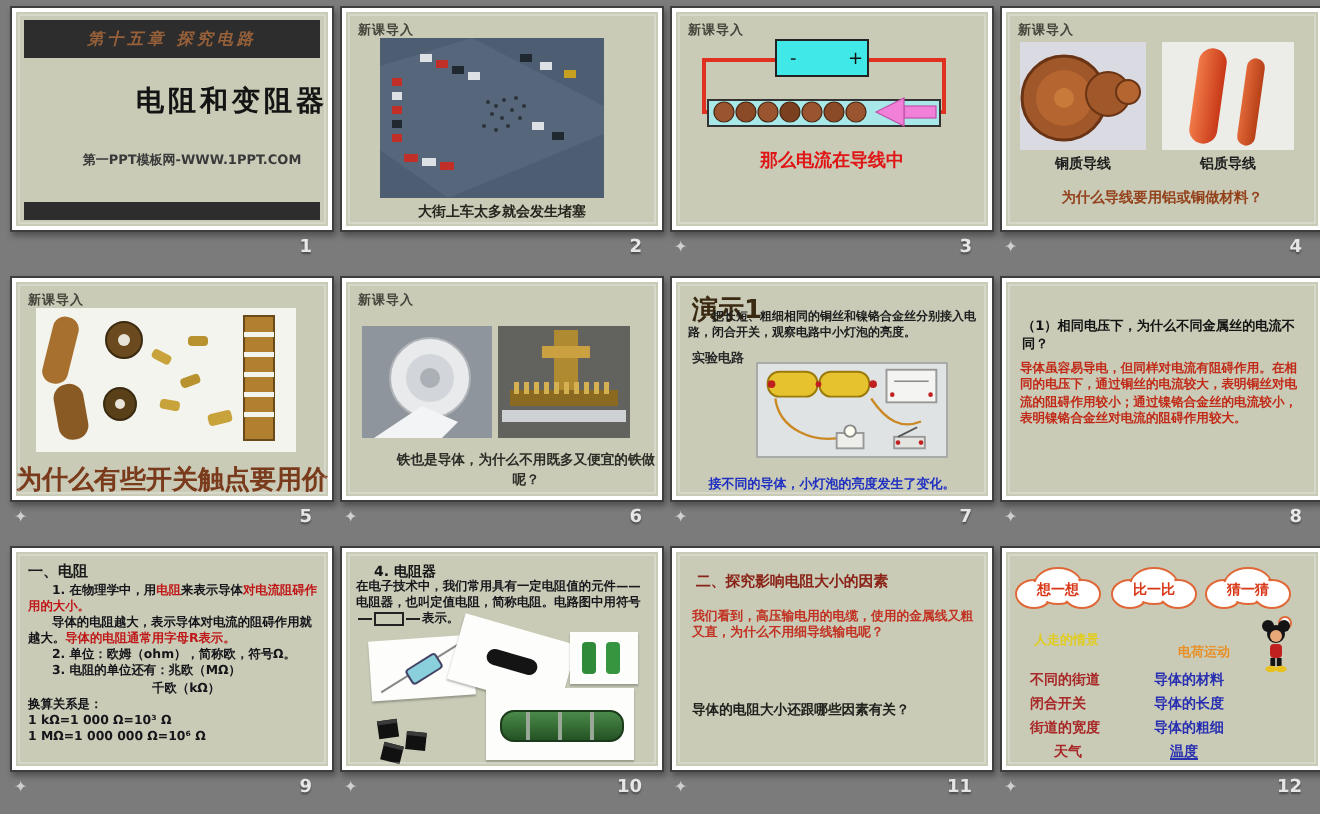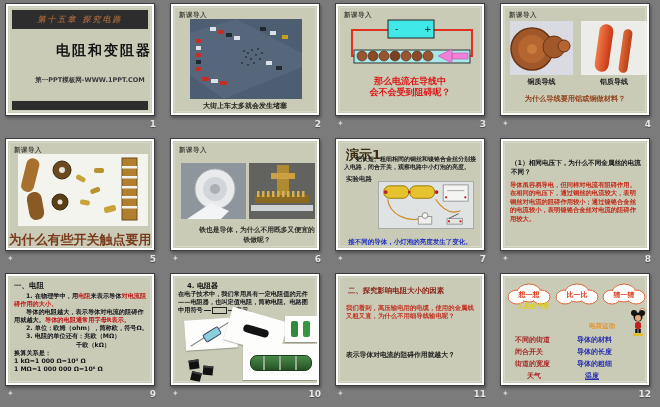--- a/index.html
+++ b/index.html
@@ -1,19 +1,19 @@
 <!DOCTYPE html>
 <html><head>
 <meta charset="utf-8">
 <style>
   html,body{margin:0;padding:0;}
   body{width:660px;height:407px;background:#7b7b7b;font-family:"DejaVu Sans",sans-serif;overflow:hidden;position:relative;}
   .grid{display:grid;grid-template-columns:repeat(4,165px);grid-template-rows:135px 135px 137px;width:660px;height:407px;}
   .cell{position:relative;cursor:pointer;}
-  .slide{position:absolute;left:5px;top:3px;width:150px;height:113px;background:#fff;border:1px solid #3e3e3e;box-sizing:border-box;padding:2px;box-shadow:1px 2px 3px rgba(0,0,0,.35);}
+  .slide{position:absolute;left:5px;top:3px;width:162px;height:113px;background:#fff;border:1px solid #3e3e3e;box-sizing:border-box;padding:2px;box-shadow:1px 2px 3px rgba(0,0,0,.35);}
   .paper{width:100%;height:100%;background:#c9cbb7;position:relative;overflow:hidden;}
   .paper::after{content:"";position:absolute;inset:1px;border:1px solid rgba(255,255,255,.25);pointer-events:none;}
   .num{position:absolute;right:9px;top:119px;font-size:9px;font-weight:bold;color:#e6e6e6;text-shadow:0 1px 1px rgba(0,0,0,.4);}
   .star{position:absolute;left:7px;top:120px;font-size:8px;color:#cfcfcf;line-height:1;}
   .tag{position:absolute;top:5px;left:6px;font-size:6.5px;font-weight:bold;color:#45453c;letter-spacing:.5px;}
   
   .s1-band{position:absolute;left:4px;right:4px;top:4px;height:19px;background:#2d2d2d;display:flex;align-items:center;justify-content:center;}
   .s1-band span{color:#96603a;font-size:8px;font-weight:bold;font-style:italic;font-family:"DejaVu Serif",serif;letter-spacing:2px;}
   .s1-title{position:absolute;top:36px;left:0;right:0;text-align:right;font-size:14px;font-weight:bold;color:#141414;letter-spacing:2px;}
   .s1-footer{position:absolute;top:70px;left:0;right:0;text-align:center;font-size:6.5px;font-weight:bold;color:#3a3a3a;padding-left:20px;}
@@ -79,21 +79,21 @@
   
   .s11-title{position:absolute;left:10px;top:10px;font-size:7.4px;font-weight:bold;color:#8a2418;}
   .s11-q{position:absolute;left:8px;right:6px;top:28px;font-size:6.4px;font-weight:bold;color:#c23222;line-height:8.4px;}
   .s11-q .p{margin-bottom:3px;}
   .s11-q3{position:absolute;left:8px;right:6px;top:74px;font-size:6.8px;font-weight:bold;color:#22221e;}
   
   .cloud{position:absolute;top:6px;width:44px;height:26px;}
   .cloud svg{position:absolute;left:0;top:0;}
   .cloud span{position:absolute;left:0;right:0;top:8px;text-align:center;font-size:7px;font-weight:bold;color:#d83818;}
   .c1{left:4px;} .c2{left:52px;} .c3{left:99px;}
-  .s12-ylab{position:absolute;left:14px;top:26px;font-size:6.5px;font-weight:bold;color:#e0cc20;}
+  .s12-ylab{position:absolute;left:14px;top:40px;font-size:6.5px;font-weight:bold;color:#e0cc20;}
   .s12-olab{position:absolute;left:86px;top:46px;font-size:6.5px;font-weight:bold;color:#e89028;}
   .s12-mickey{position:absolute;left:127px;top:33px;}
   .dot{position:absolute;background:#fff;border:1px solid #e06838;border-radius:50%;}
   .s12-left{position:absolute;left:12px;top:58px;font-size:7px;font-weight:bold;color:#a82828;line-height:12px;}
   .s12-right{position:absolute;left:74px;top:58px;font-size:7px;font-weight:bold;color:#2830b0;line-height:12px;}
   .cen{text-indent:12px;}
   .und{text-decoration:underline;text-indent:8px;}
 </style>
 </head>
 <body>
@@ -178,21 +178,20 @@
               <circle cx="75" cy="38" r="5" fill="#8a4a28"></circle>
             <circle cx="86" cy="38" r="5" fill="#9a5530"></circle>
           </g>
           <g>
             <rect x="110" y="35" width="16" height="6" fill="#f080d8" stroke="#c050a8" stroke-width="0.6"></rect>
             <polygon points="96,38 110,31 110,45" fill="#f080d8" stroke="#c050a8" stroke-width="0.6"></polygon>
           </g>
         </svg>
         <div class="s3-q">
           <div>那么电流在导线中</div>
-          <div>会不会受到阻碍呢？</div>
         </div>
       </div>
     </div>
     <span class="star">✦</span>
     <span class="num">3</span>
   </div>
 
   <div class="cell">
     <div class="slide">
       <div class="paper">
@@ -387,21 +386,21 @@
     <span class="num">10</span>
   </div>
 
   <div class="cell">
     <div class="slide">
       <div class="paper">
         <div class="s11-title">二、探究影响电阻大小的因素</div>
         <div class="s11-q">
           <div class="p">我们看到，高压输电用的电缆，使用的金属线又粗又直，为什么不用细导线输电呢？</div>
         </div>
-        <div class="s11-q3">表示导体对电流的阻碍作用就越大？</div>
+        <div class="s11-q3">导体的电阻大小还跟哪些因素有关？</div>
       </div>
     </div>
     <span class="star">✦</span>
     <span class="num">11</span>
   </div>
 
   <div class="cell">
     <div class="slide">
       <div class="paper">
         <div class="cloud c1">

